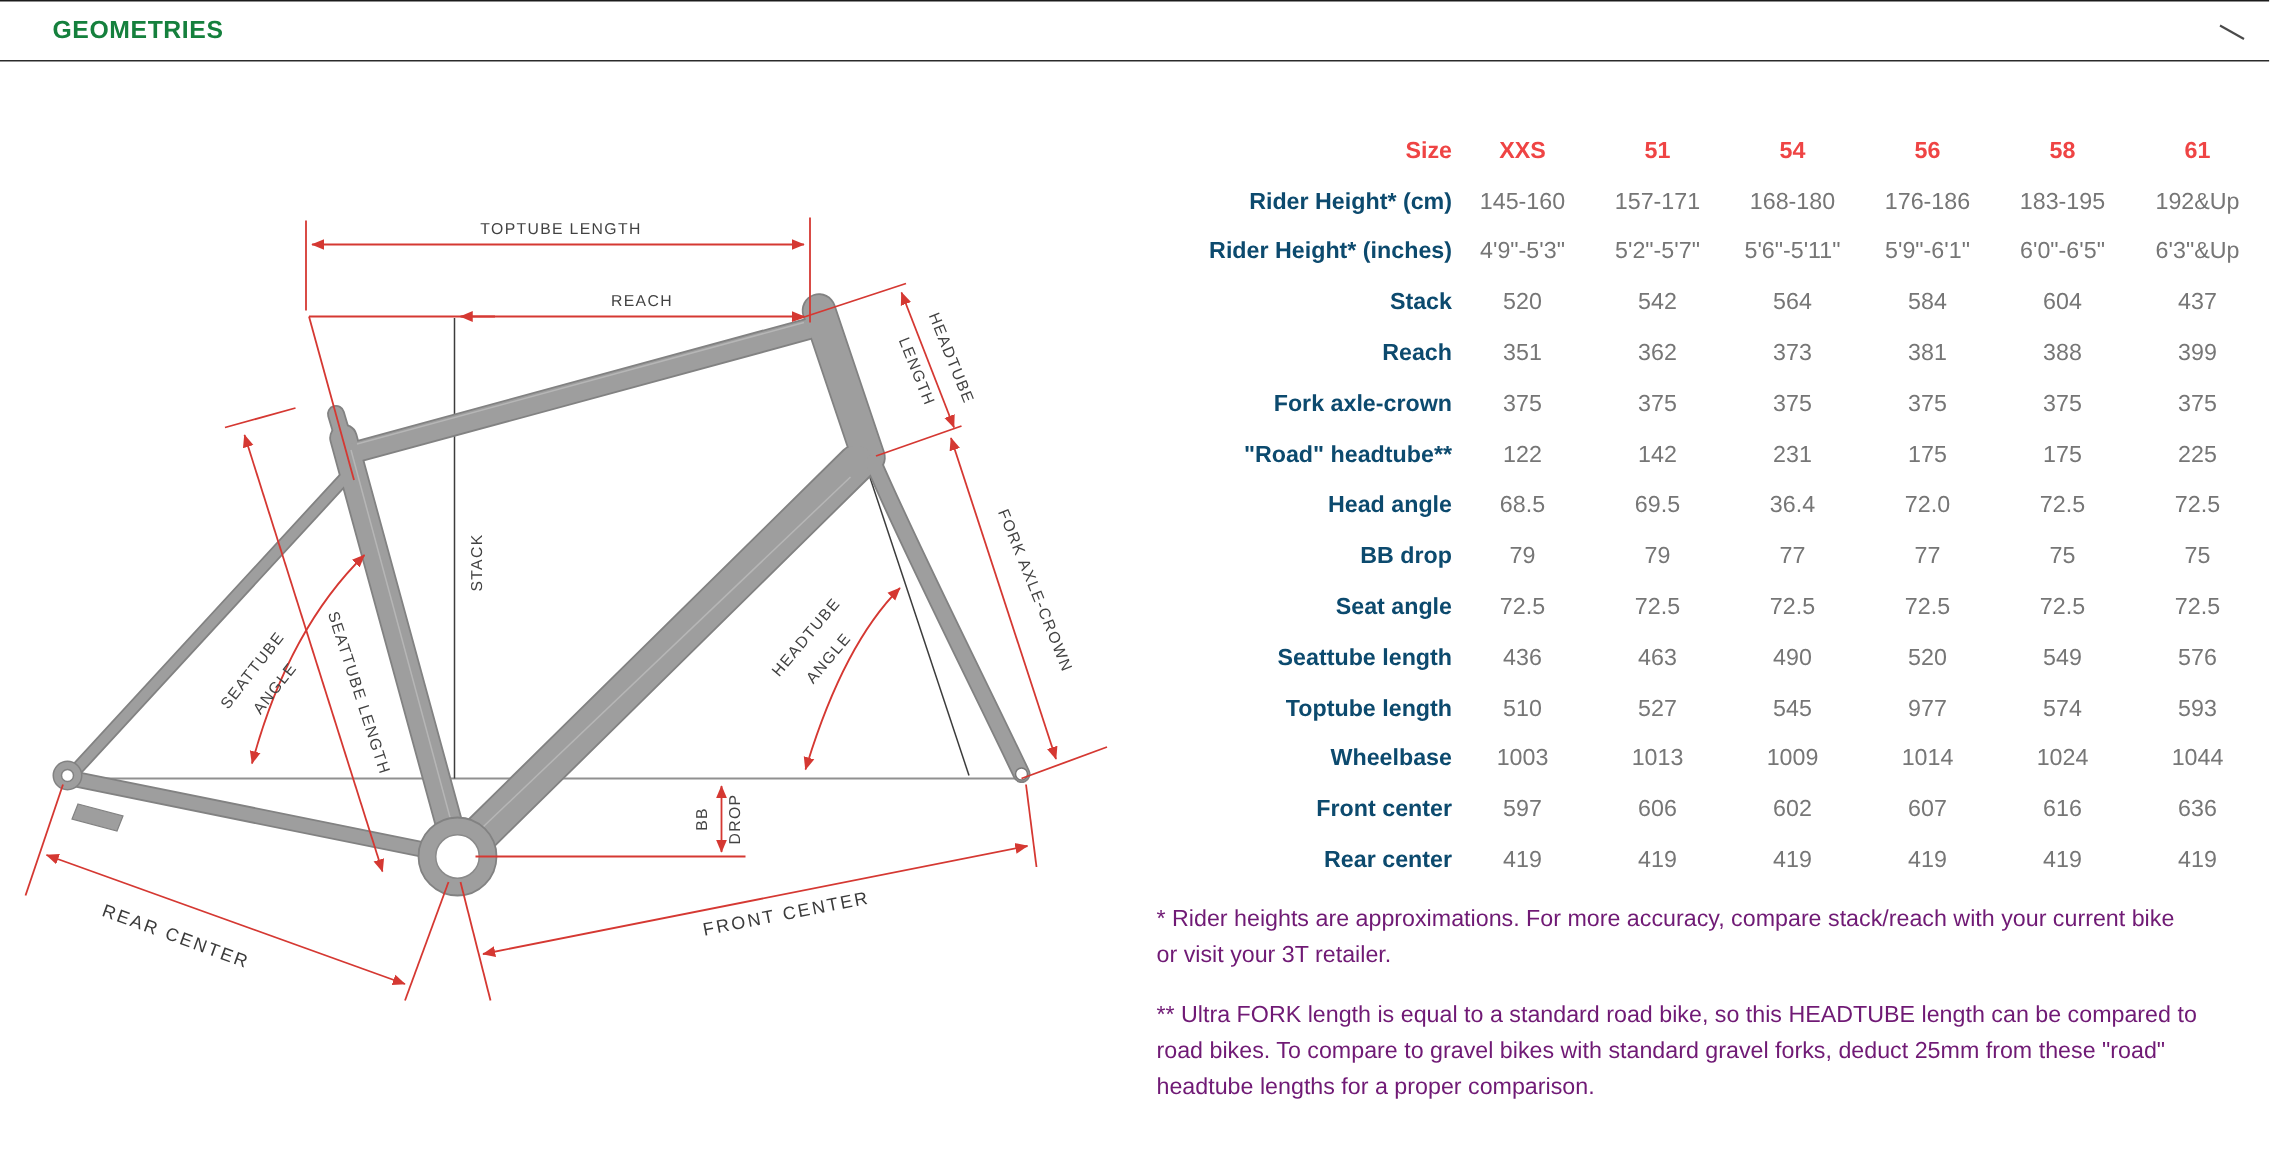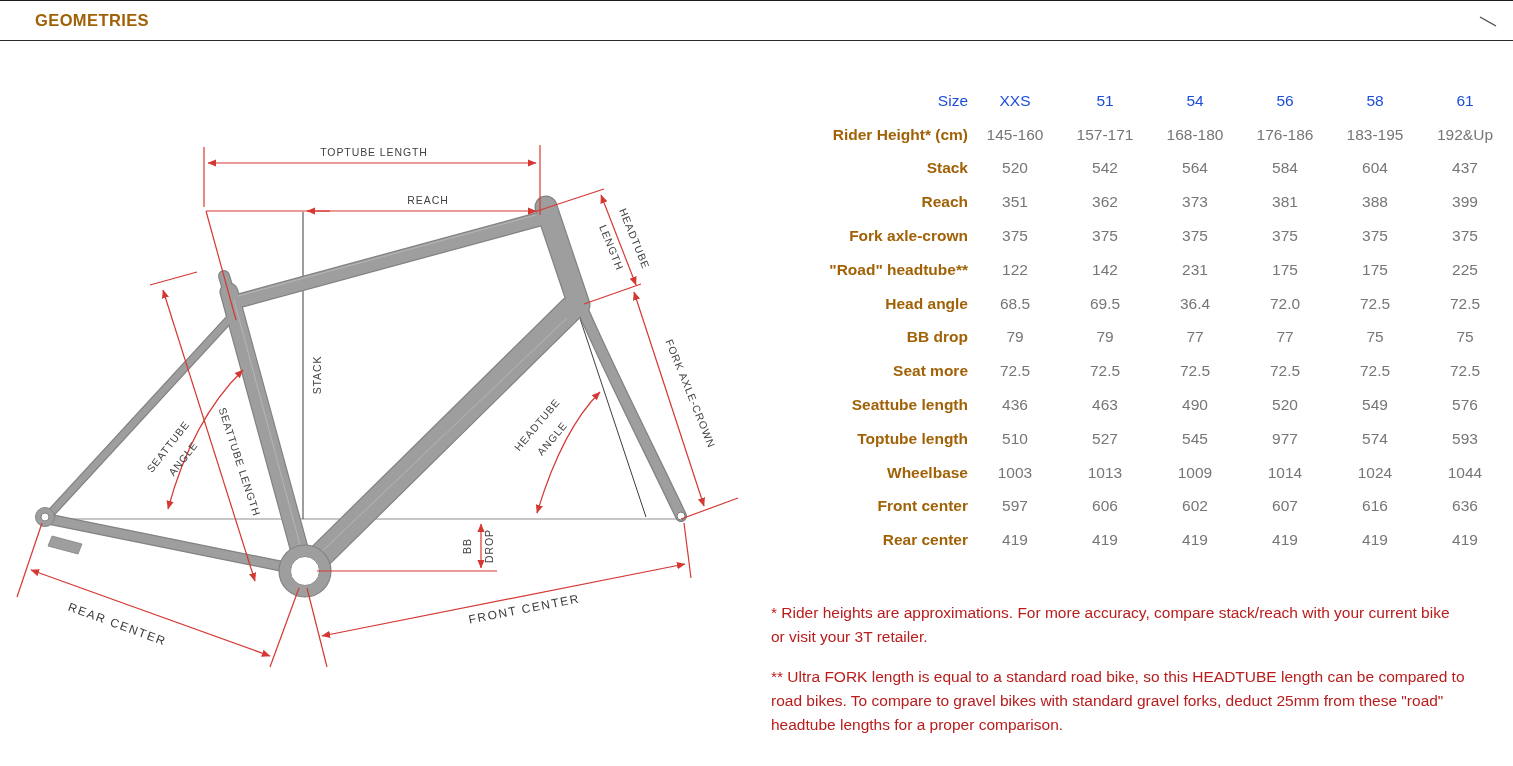--- a/index.html
+++ b/index.html
@@ -3,32 +3,32 @@
 <meta charset="utf-8">
 <style>
   html,body{margin:0;padding:0;background:#fff;}
   .page{position:relative;width:1513px;height:766px;background:#fff;overflow:hidden;
         font-family:"Liberation Sans",sans-serif;}
   
   .acc-header{position:absolute;left:0;top:0;width:1513px;height:41px;
               border-top:1px solid #1c1c1c;border-bottom:1px solid #2b2b2b;
               display:flex;align-items:center;justify-content:space-between;
               box-sizing:border-box;padding:0 14px 0 35px;cursor:pointer;background:#fff;}
-  .acc-title{font-size:16.5px;font-weight:700;color:#a16207;letter-spacing:.4px;margin:0;}
+  .acc-title{font-size:16.5px;font-weight:700;color:#15803d;letter-spacing:.4px;margin:0;}
   .chev{width:22px;height:18px;}
   
   .geo-table{position:absolute;left:770px;top:84px;}
   .trow{display:grid;grid-template-columns:200px repeat(6,90px);height:33.8px;align-items:center;}
   .cell{font-size:15.5px;white-space:nowrap;}
-  .cell.lbl{text-align:right;font-weight:700;color:#a16207;padding-right:2px;}
+  .cell.lbl{text-align:right;font-weight:700;color:#0c4a6e;padding-right:2px;}
   .cell.val{text-align:center;}
-  .thead .cell{font-weight:400;color:#1d4ed8;}
+  .thead .cell{font-weight:700;color:#ef4444;}
   .cell.dim{color:#767676;font-weight:400;}
   
-  .notes{position:absolute;left:771px;top:601px;width:694px;color:#b91c1c;
+  .notes{position:absolute;left:771px;top:601px;width:694px;color:#701a75;
          font-size:15.5px;line-height:24px;}
   .notes p{margin:0 0 16px 0;}
   
   .diagram{position:absolute;left:0;top:0;}
   .dimline{stroke:#d53832;stroke-width:1.2;fill:none;}
   .darkline{stroke:#3c3c3c;stroke-width:1;fill:none;}
   .axleline{stroke:#909090;stroke-width:1.2;fill:none;}
   .tube-o{stroke:#828282;fill:none;stroke-linecap:round;}
   .tube-i{stroke:#9e9e9e;fill:none;stroke-linecap:round;}
   .seam{stroke:#b6b6b6;stroke-width:1;fill:none;}
@@ -177,20 +177,29 @@
         <div class="trow">
           <div class="cell lbl">Rider Height* (cm)</div>
           <div class="cell val dim">145-160</div>
           <div class="cell val dim">157-171</div>
           <div class="cell val dim">168-180</div>
           <div class="cell val dim">176-186</div>
           <div class="cell val dim">183-195</div>
           <div class="cell val dim">192&amp;Up</div>
         </div>
         <div class="trow">
+          <div class="cell lbl">Rider Height* (inches)</div>
+          <div class="cell val dim">4'9"-5'3"</div>
+          <div class="cell val dim">5'2"-5'7"</div>
+          <div class="cell val dim">5'6"-5'11"</div>
+          <div class="cell val dim">5'9"-6'1"</div>
+          <div class="cell val dim">6'0"-6'5"</div>
+          <div class="cell val dim">6'3"&amp;Up</div>
+        </div>
+        <div class="trow">
           <div class="cell lbl">Stack</div>
           <div class="cell val dim">520</div>
           <div class="cell val dim">542</div>
           <div class="cell val dim">564</div>
           <div class="cell val dim">584</div>
           <div class="cell val dim">604</div>
           <div class="cell val dim">437</div>
         </div>
         <div class="trow">
           <div class="cell lbl">Reach</div>
@@ -231,21 +240,21 @@
         <div class="trow">
           <div class="cell lbl">BB drop</div>
           <div class="cell val dim">79</div>
           <div class="cell val dim">79</div>
           <div class="cell val dim">77</div>
           <div class="cell val dim">77</div>
           <div class="cell val dim">75</div>
           <div class="cell val dim">75</div>
         </div>
         <div class="trow">
-          <div class="cell lbl">Seat more</div>
+          <div class="cell lbl">Seat angle</div>
           <div class="cell val dim">72.5</div>
           <div class="cell val dim">72.5</div>
           <div class="cell val dim">72.5</div>
           <div class="cell val dim">72.5</div>
           <div class="cell val dim">72.5</div>
           <div class="cell val dim">72.5</div>
         </div>
         <div class="trow">
           <div class="cell lbl">Seattube length</div>
           <div class="cell val dim">436</div>

